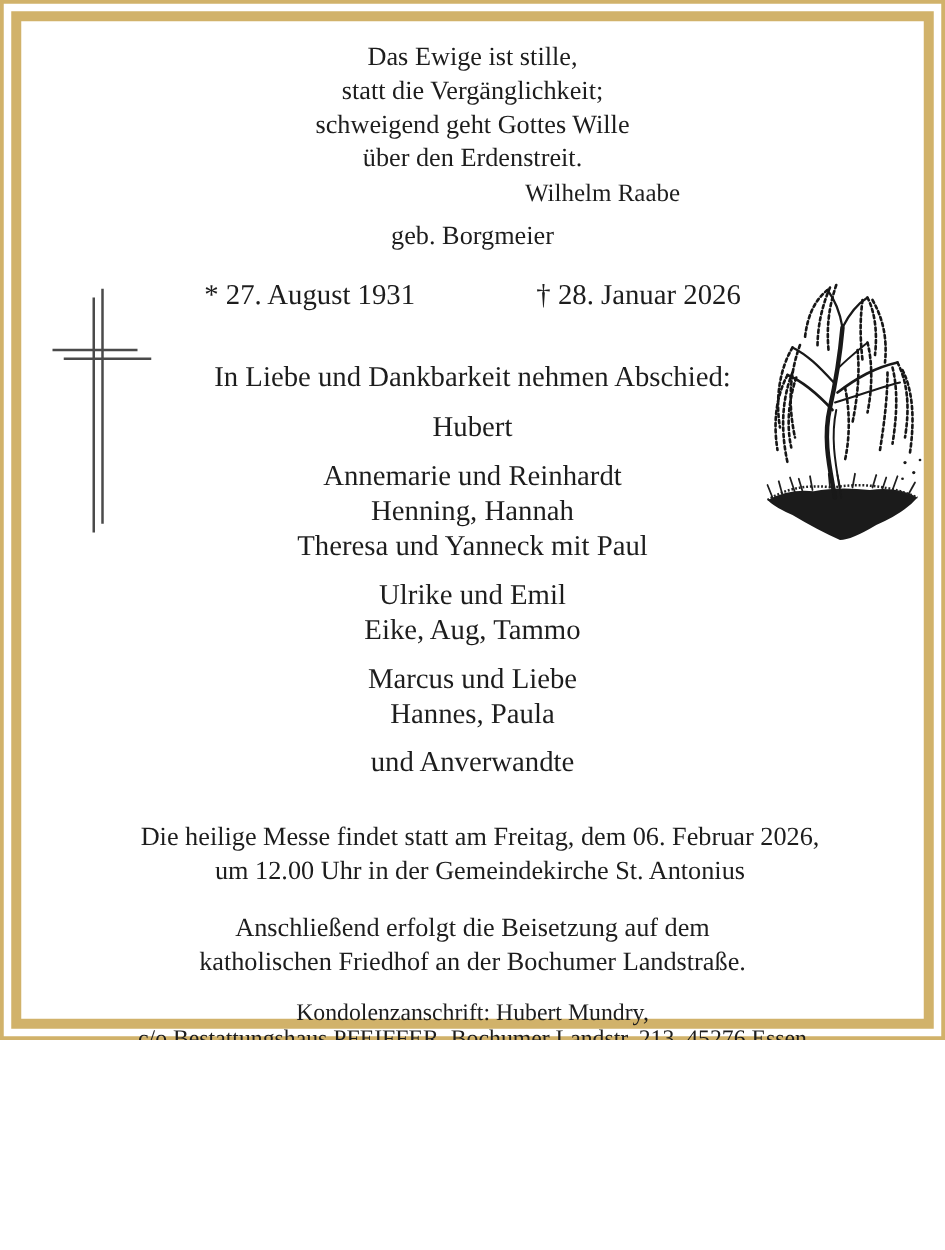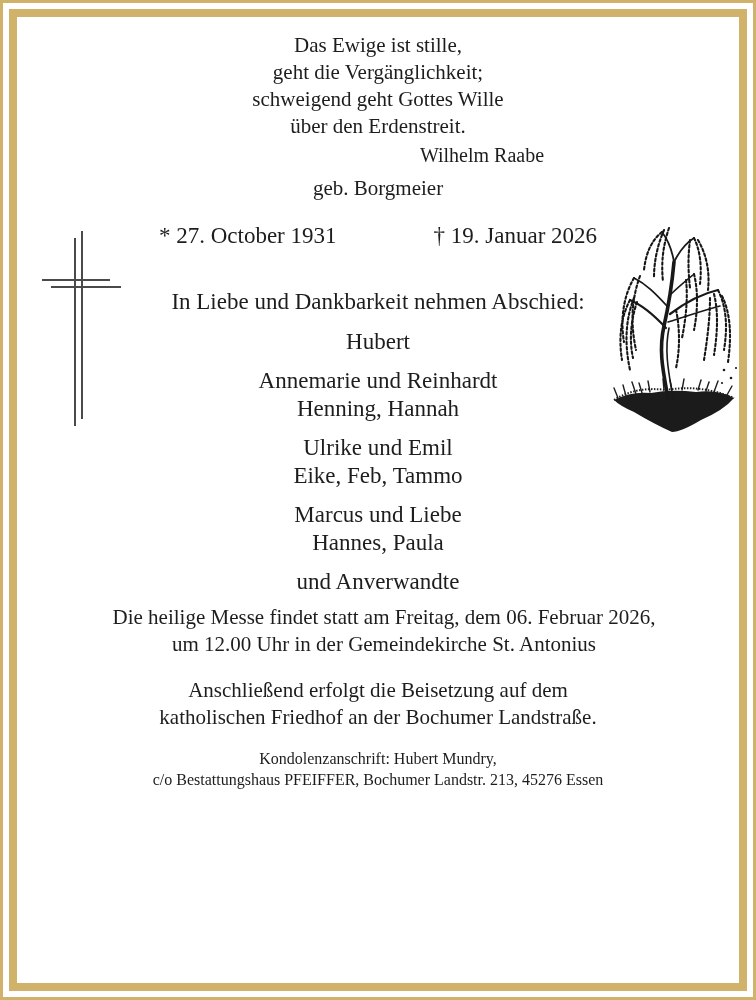--- a/index.html
+++ b/index.html
@@ -1,18 +1,18 @@
 <!DOCTYPE html>
 <html><head>
 <meta charset="utf-8">
 <style>
   html,body{margin:0;padding:0;background:#ffffff;}
   .page{
     position:relative;
-    width:756px;height:1000px;
+    width:756px;height:832px;
     background:#ffffff;
     font-family:"Liberation Serif","DejaVu Serif",serif;
     color:#1d1d1d;
     overflow:hidden;
   }
   .frame-outer{
     position:absolute;inset:0;
     border:3px solid #d1b26a;
     pointer-events:none;
   }
@@ -29,23 +29,23 @@
   .attribution{font-size:20px;line-height:24px;margin-top:3px;transform:translateX(104px);}
   .epigraph{margin-top:22px;font-size:23px;line-height:28px;}
   .deceased-name{margin:16px 0 0 0;font-size:49px;line-height:54px;font-weight:normal;letter-spacing:.5px;}
   .maiden-name{margin-top:8px;font-size:21px;line-height:27px;}
   .dates-row{margin-top:20px;font-size:23px;line-height:28px;display:flex;justify-content:center;gap:97px;}
   .farewell-intro{margin-top:38px;font-size:23px;line-height:28px;text-align:center;}
   .mourners{margin-top:12px;font-size:23px;}
   .mourner-group{margin-top:11px;}
   .mourner-group:first-child{margin-top:0;}
   .mourner-line{line-height:28px;}
-  .service-info{margin-top:8px;font-size:21px;line-height:27px;padding-left:12px;}
+  .service-info{margin-top:32px;font-size:21px;line-height:27px;padding-left:12px;}
   .burial-info{margin-top:19px;font-size:21px;line-height:27px;}
-  .condolence-info{margin-top:17px;font-size:16px;line-height:21px;}
+  .condolence-info{margin-top:17px;font-size:19px;line-height:21px;}
   .cross-art{position:absolute;left:40px;top:226px;width:85px;height:202px;}
   .tree-art{position:absolute;left:606px;top:210px;width:142px;height:230px;}
 </style>
 </head>
 <body>
 
 <div class="page">
 
   <div class="frame-outer"></div>
   <div class="frame-inner"></div>
@@ -118,48 +118,49 @@
         <circle cx="125" cy="168" r="1.3"></circle>
       <circle cx="116" cy="173" r="1.1"></circle>
         <circle cx="130" cy="158" r="1.1"></circle>
     </g>
   </svg>
 
   <div class="content">
 
     <div class="poem">
       <div class="poem-line">Das Ewige ist stille,</div>
-      <div class="poem-line">geht die Vergänglichkeit;</div>
+      <div class="poem-line">statt die Vergänglichkeit;</div>
       <div class="poem-line">schweigend geht Gottes Wille</div>
       <div class="poem-line">über den Erdenstreit.</div>
       <div class="attribution">Wilhelm Raabe</div>
     </div>
 
 
 
     <div class="maiden-name">geb. Borgmeier</div>
 
     <div class="dates-row">
-      <span>* 27. October 1931</span>
-      <span>† 19. Januar 2026</span>
+      <span>* 27. August 1931</span>
+      <span>† 28. Januar 2026</span>
     </div>
 
     <div class="farewell-intro">In Liebe und Dankbarkeit nehmen Abschied:</div>
 
     <div class="mourners">
       <div class="mourner-group">
         <div class="mourner-line">Hubert</div>
       </div>
       <div class="mourner-group">
         <div class="mourner-line">Annemarie und Reinhardt</div>
         <div class="mourner-line">Henning, Hannah</div>
+        <div class="mourner-line">Theresa und Yanneck mit Paul</div>
       </div>
       <div class="mourner-group">
         <div class="mourner-line">Ulrike und Emil</div>
-        <div class="mourner-line">Eike, Feb, Tammo</div>
+        <div class="mourner-line">Eike, Aug, Tammo</div>
       </div>
       <div class="mourner-group">
         <div class="mourner-line">Marcus und Liebe</div>
         <div class="mourner-line">Hannes, Paula</div>
       </div>
       <div class="mourner-group">
         <div class="mourner-line">und Anverwandte</div>
       </div>
     </div>
 

